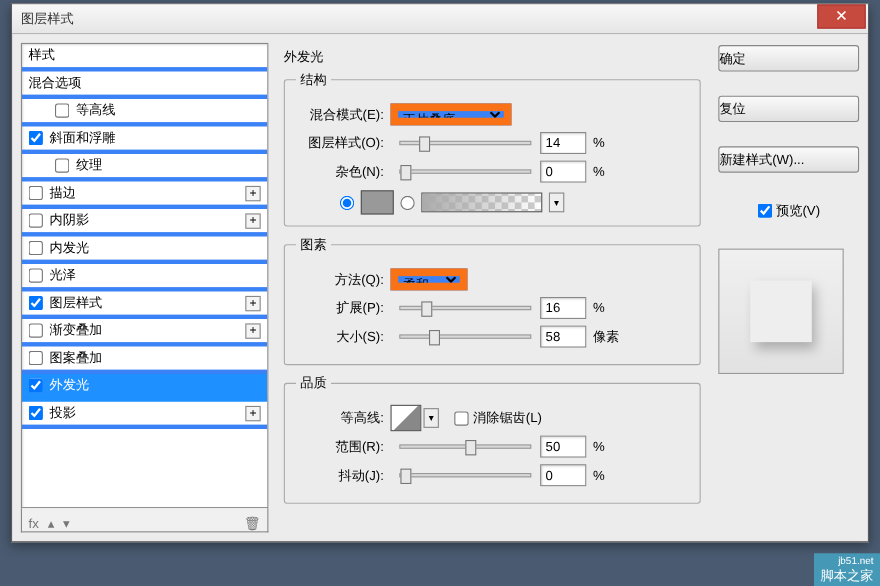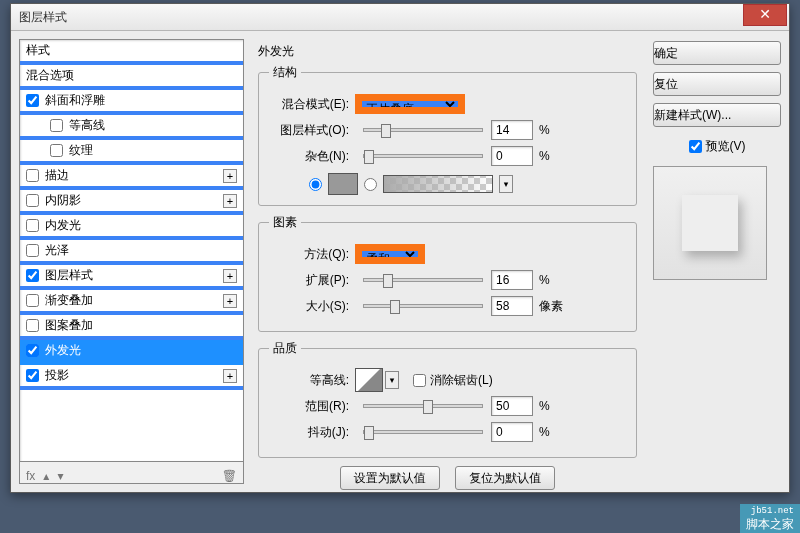--- a/index.html
+++ b/index.html
@@ -31,52 +31,52 @@
 .num-input { width: 42px; height: 20px; border: 1px solid #888; text-align: left; padding: 0 4px; box-shadow: inset 1px 1px 2px rgba(0,0,0,0.15); }
 .unit { margin-left: 6px; }
 .color-row { display: flex; align-items: center; gap: 6px; margin-top: 6px; margin-left: 40px; }
 .color-swatch { width: 30px; height: 22px; background: #999; border: 1px solid #555; }
 .gradient-swatch { width: 110px; height: 18px; border: 1px solid #555; background: repeating-conic-gradient(#ccc 0 25%, #fff 0 50%) 0/12px 12px; position: relative; }
 .gradient-swatch::before { content:""; position:absolute; inset:0; background: linear-gradient(to right, rgba(170,170,170,1), rgba(170,170,170,0)); }
 .grad-arrow { width: 14px; height: 18px; border:1px solid #888; background:#eee; text-align:center; line-height:16px; font-size:9px; }
 .contour-swatch { width: 28px; height: 24px; border: 1px solid #555; background: linear-gradient(135deg, #fff 49%, #888 51%); display:inline-block; vertical-align:middle; }
 .btn-row { text-align: center; margin-top: 6px; }
 .ps-btn { min-width: 100px; height: 24px; border: 1px solid #888; background: linear-gradient(#fafafa, #e0e0e0); border-radius: 3px; margin: 0 6px; display: inline-block; line-height: 22px; }
-.right { width: 128px; display: flex; flex-direction: column; gap: 7px; padding-top: 2px; }
+.right { width: 128px; display: flex; flex-direction: column; gap: 22px; padding-top: 2px; }
 .right .ps-btn { width: 100%; margin: 0; }
 .preview-row { display: flex; align-items: center; gap: 4px; margin-top: 4px; justify-content: center; }
 .preview-box { width: 114px; height: 114px; background: linear-gradient(#f0f0f0,#e2e2e2); border: 1px solid #999; margin-top: 4px; display:flex; align-items:center; justify-content:center; }
 .preview-inner { width: 56px; height: 56px; background: #eee; box-shadow: 4px 6px 10px rgba(0,0,0,0.25); }
 .watermark { position: absolute; bottom: 0; right: 0; background: rgba(70,160,190,0.9); color: #fff; padding: 2px 6px; font-size: 11px; text-align: right; line-height: 1.2; }
-.watermark small { font-size: 9px; display:block;font-family:Liberation Mono, monospace; }
+.watermark small { font-size: 9px; display:block; }
 </style>
 </head>
 <body>
 
 <div class="dialog">
   <div class="titlebar">
     <span>图层样式</span>
     <div class="close-btn">✕</div>
   </div>
   <div class="body">
     <div class="left">
       <div class="style-list" id="style-list">
         <div class="style-row header">
             <span>样式</span>
           </div>
         <div class="style-row header">
             <span>混合选项</span>
           </div>
-      <div class="style-row">
+      <div class="style-row indent">
+            <input type="checkbox" style="">
+            <span>等高线</span>
+          </div>
+          <div class="style-row">
             <input type="checkbox" checked="" style="">
             <span>斜面和浮雕</span>
-          </div>
-          <div class="style-row indent">
-            <input type="checkbox" style="">
-            <span>等高线</span>
           </div>
           <div class="style-row indent">
             <input type="checkbox" style="">
             <span>纹理</span>
           </div>
           <div class="style-row">
             <input type="checkbox" style="">
             <span>描边</span>
             <div class="add-btn">+</div>
           </div>
@@ -203,24 +203,20 @@
         <div class="form-row">
           <label>抖动(J):</label>
           <div class="slider">
               <div class="thumb" style="left:0%"></div>
             </div>
           <input class="num-input" value="0" style="">
           <span class="unit">%</span>
         </div>
       </fieldset>
 
-      <div class="btn-row">
-        <span class="ps-btn">设置为默认值</span>
-        <span class="ps-btn">复位为默认值</span>
-      </div>
     </div>
 
     <div class="right">
       <span class="ps-btn">确定</span>
       <span class="ps-btn">复位</span>
       <span class="ps-btn">新建样式(W)...</span>
       <div class="preview-row">
         <input type="checkbox" checked="" style="">
         <span>预览(V)</span>
       </div>

